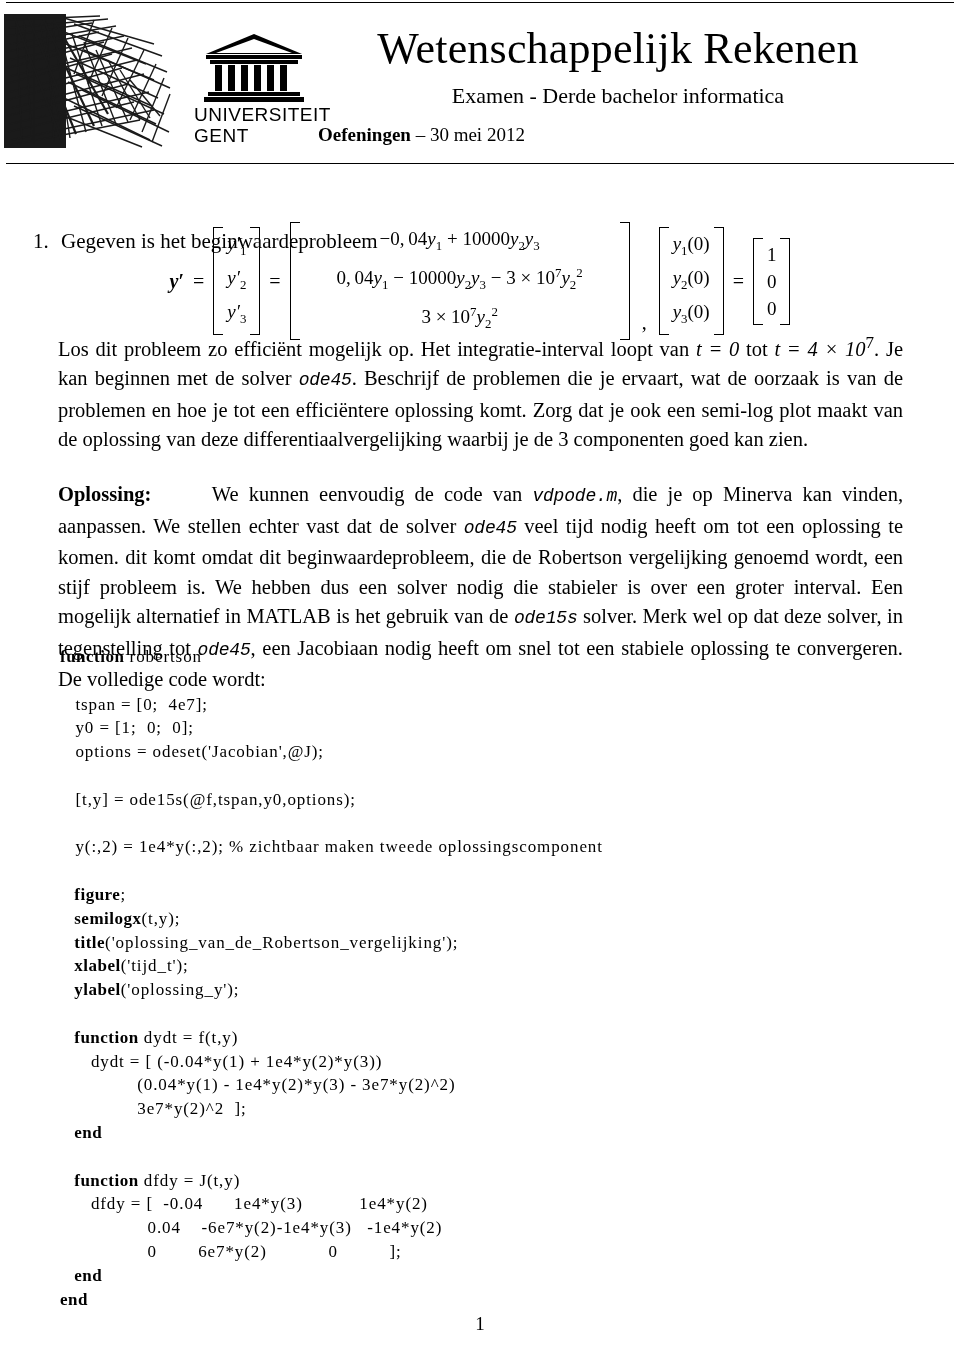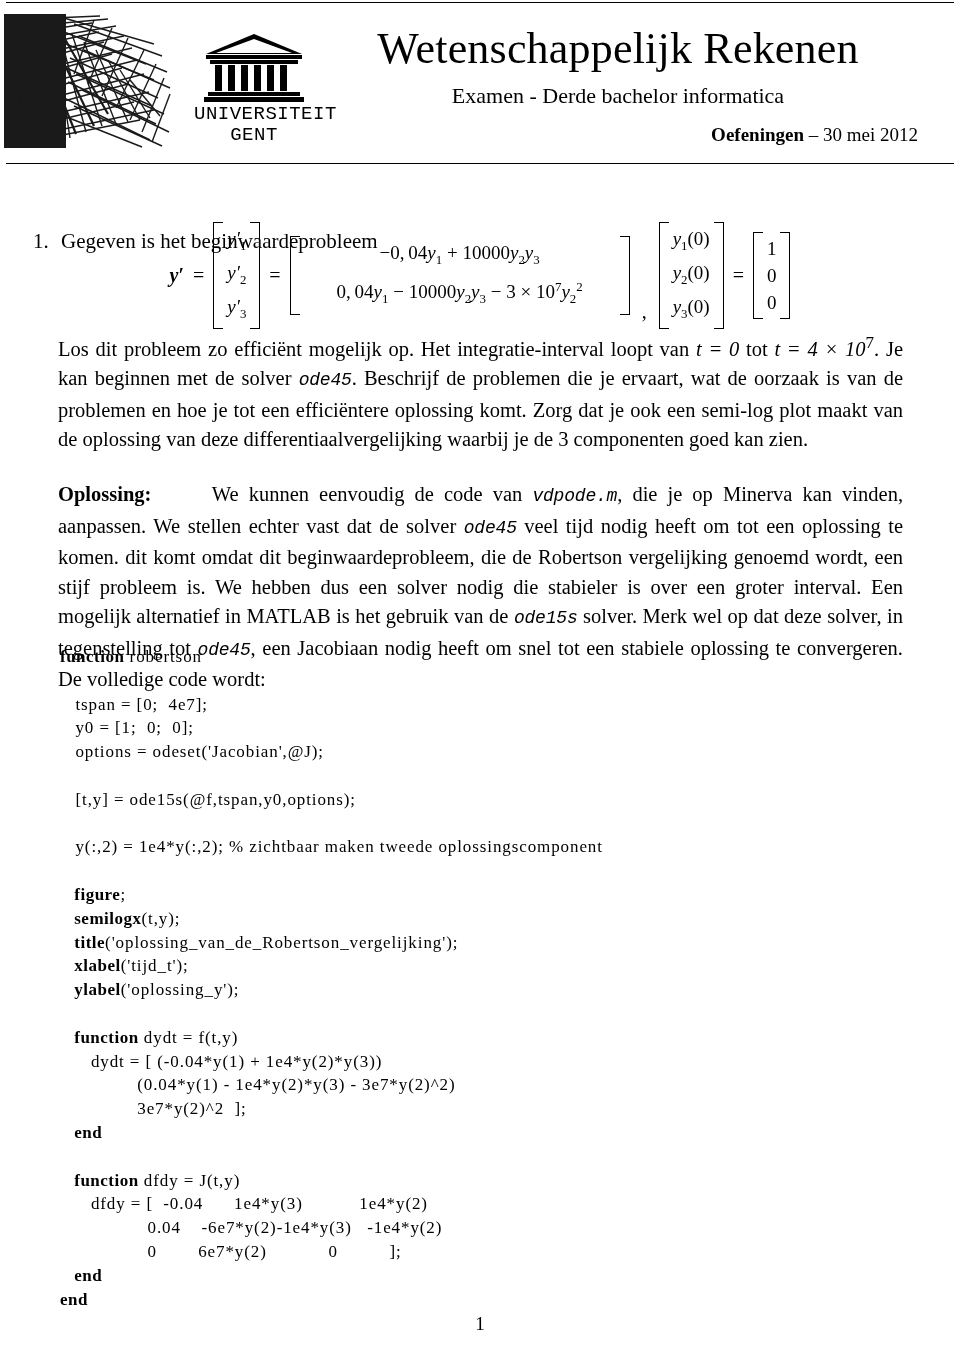--- a/index.html
+++ b/index.html
@@ -54,25 +54,25 @@
   .logo-mark {
     position: absolute;
     left: 190px;
     top: 18px;
     width: 120px;
     height: 114px;
     text-align: center;
   }
   .logo-temple { display: block; margin: 0 auto; }
   .logo-word {
-    font-family: Liberation Mono, monospace;
+    font-family: Liberation Sans, sans-serif;
     font-size: 19px;
     letter-spacing: 0.5px;
     line-height: 21px;
-    text-align: center;
+    text-align: left;
     color: #000;
   }
 
   .title {
     position: absolute;
     left: 318px;
     top: 14px;
     width: 600px;
     text-align: center;
     font-size: 44px;
@@ -86,21 +86,21 @@
     width: 600px;
     text-align: center;
     font-size: 22px;
     line-height: 28px;
   }
   .subsubtitle {
     position: absolute;
     left: 318px;
     top: 113px;
     width: 600px;
-    text-align: right;
+    text-align: left;
     font-size: 19px;
     line-height: 24px;
   }
   .subsubtitle .bold { font-weight: bold; }
 
   
   .content {
     position: absolute;
     left: 0;
     top: 180px;
@@ -332,20 +332,21 @@
         <span class="brk brk-r"></span>
       </span>
 
       <span class="meq">=</span>
 
       <span class="bracket-grp">
         <span class="brk brk-l"></span>
         <span class="mcells" style="min-width:312px">
           <span class="mcell wide"><span class="upr">−0, 04</span>y<sub class="s">1</sub> <span class="upr">+</span> <span class="upr">10000</span>y<sub class="s">2</sub>y<sub class="s">3</sub></span>
           <span class="mcell wide"><span class="upr">0, 04</span>y<sub class="s">1</sub> <span class="upr">−</span> <span class="upr">10000</span>y<sub class="s">2</sub>y<sub class="s">3</sub> <span class="upr">−</span> <span class="upr">3 × 10<sup class="s">7</sup></span>y<sub class="s">2</sub><sup class="s">2</sup></span>
+          <span class="mcell wide"><span class="upr">3 × 10<sup class="s">7</sup></span>y<sub class="s">2</sub><sup class="s">2</sup></span>
         </span>
         <span class="brk brk-r"></span>
       </span>
 
       <span class="comma-sep">,</span>
 
       <span class="bracket-grp">
         <span class="brk brk-l"></span>
         <span class="mcells">
           <span class="mcell">y<sub class="s">1</sub><span class="upr">(0)</span></span>

